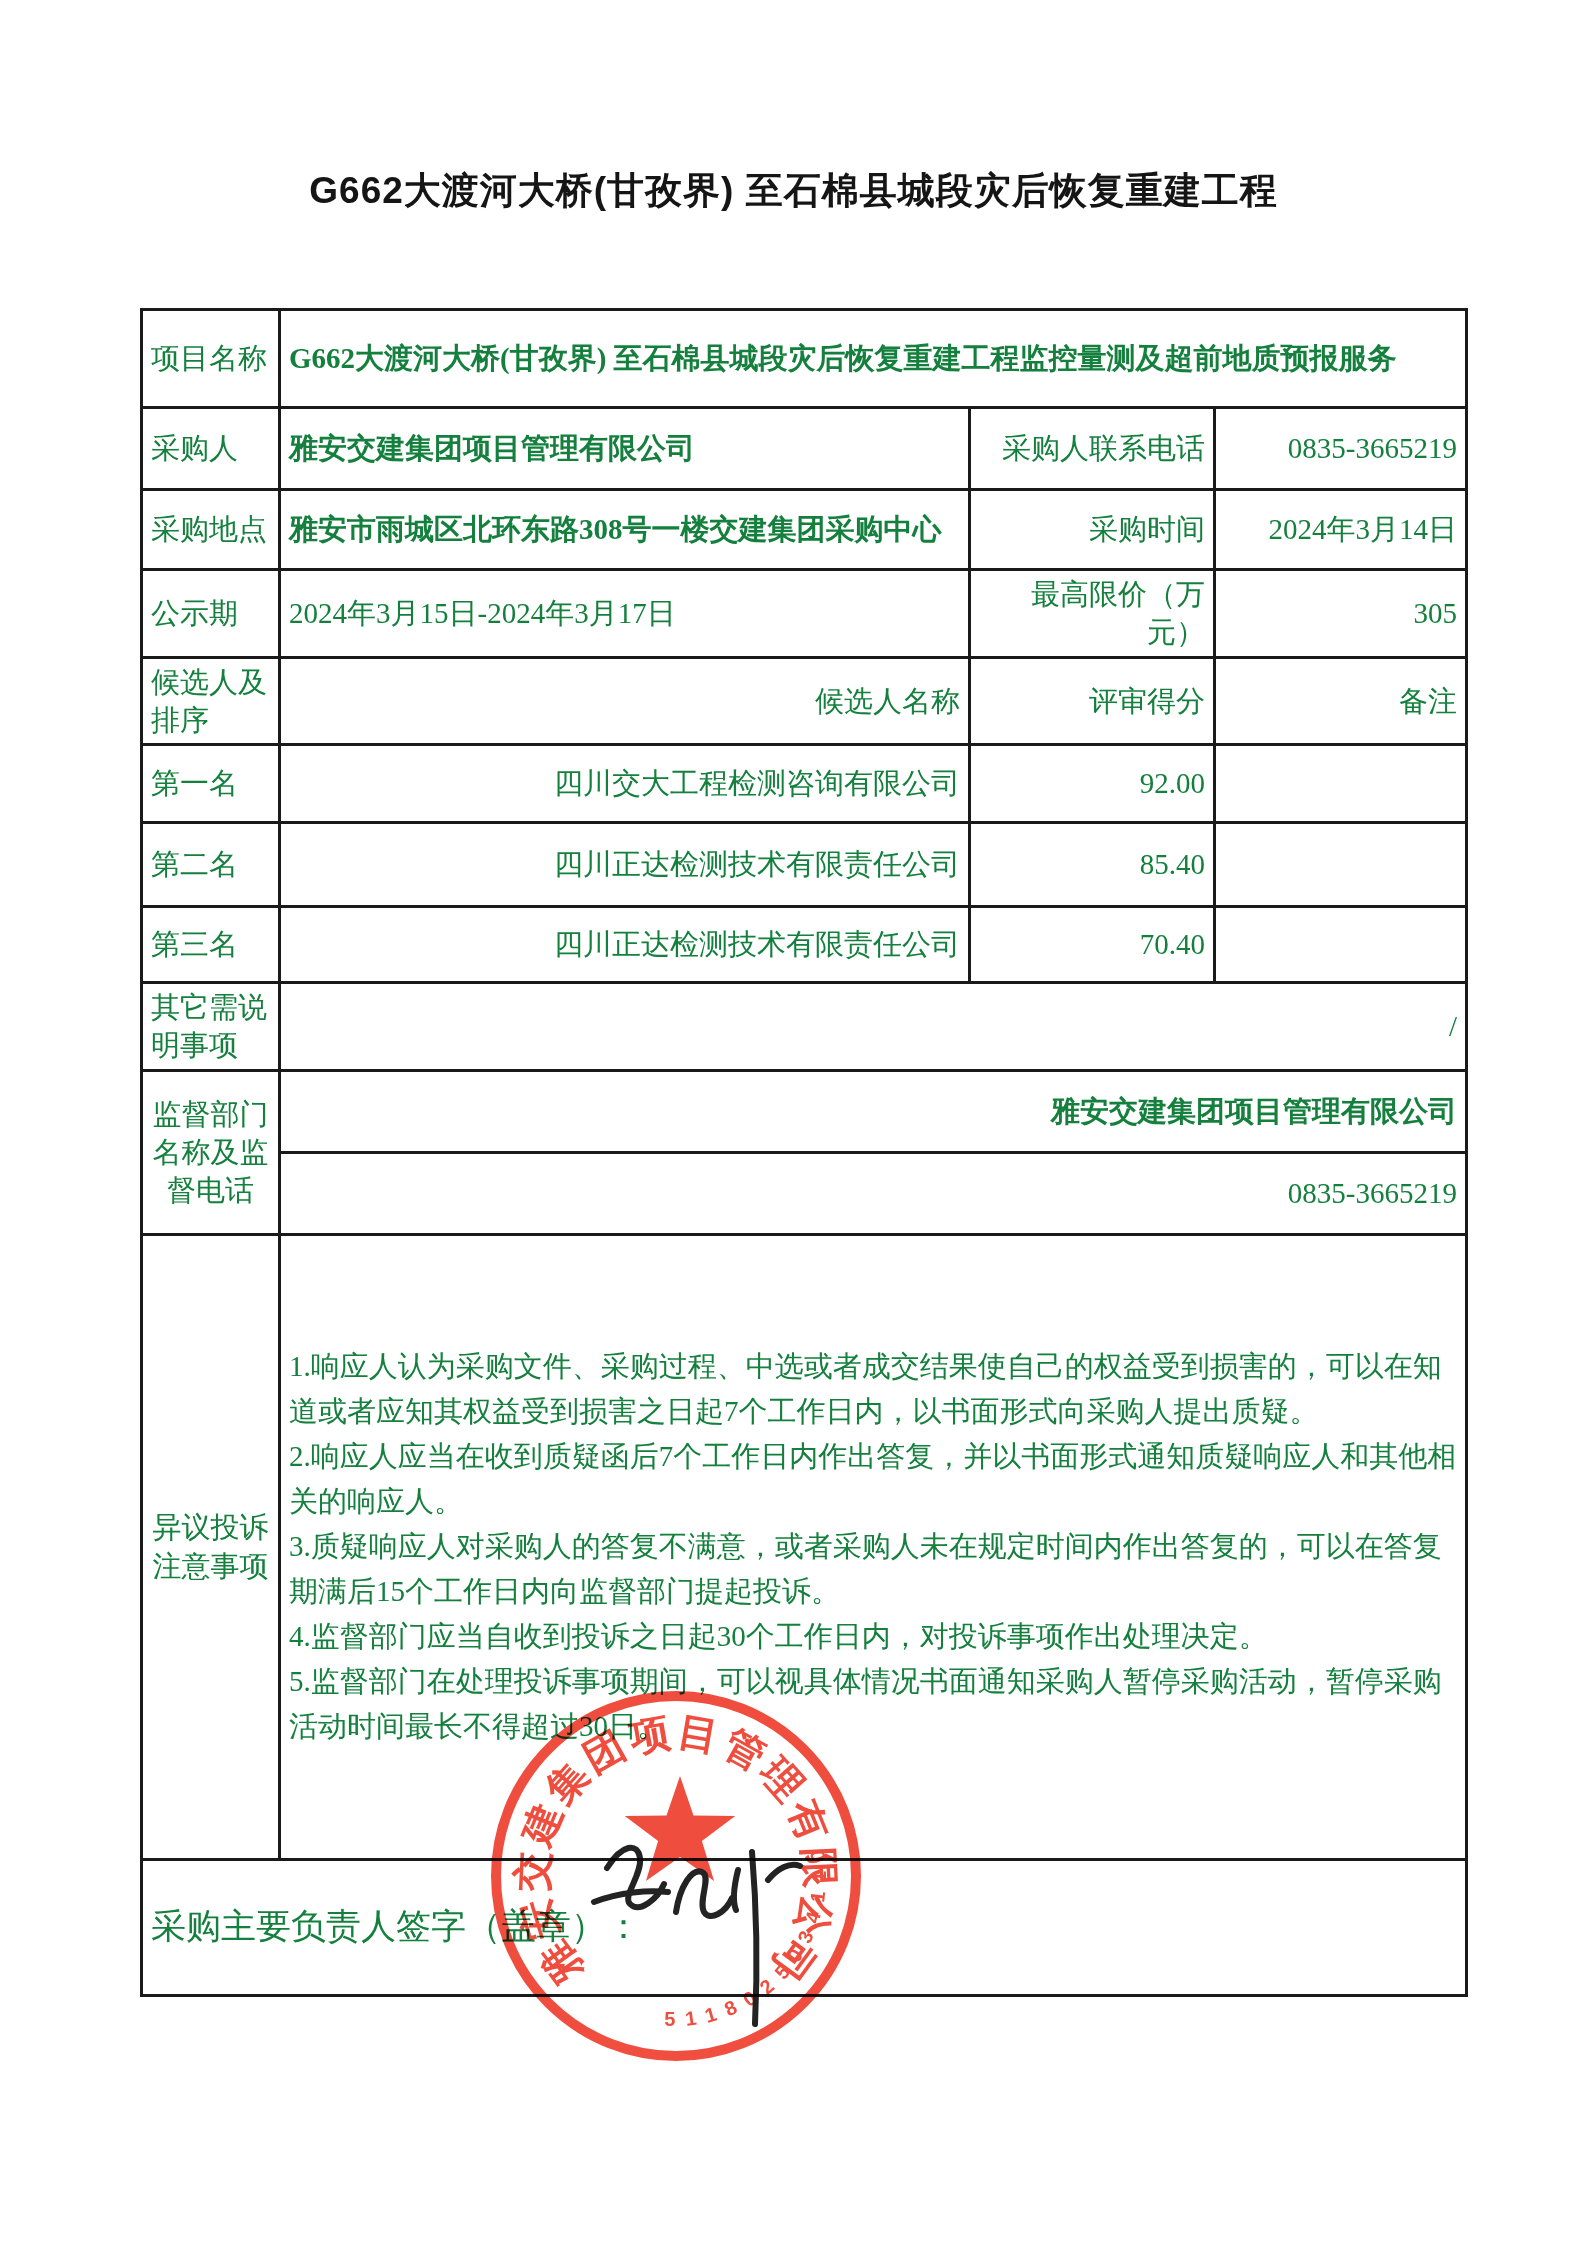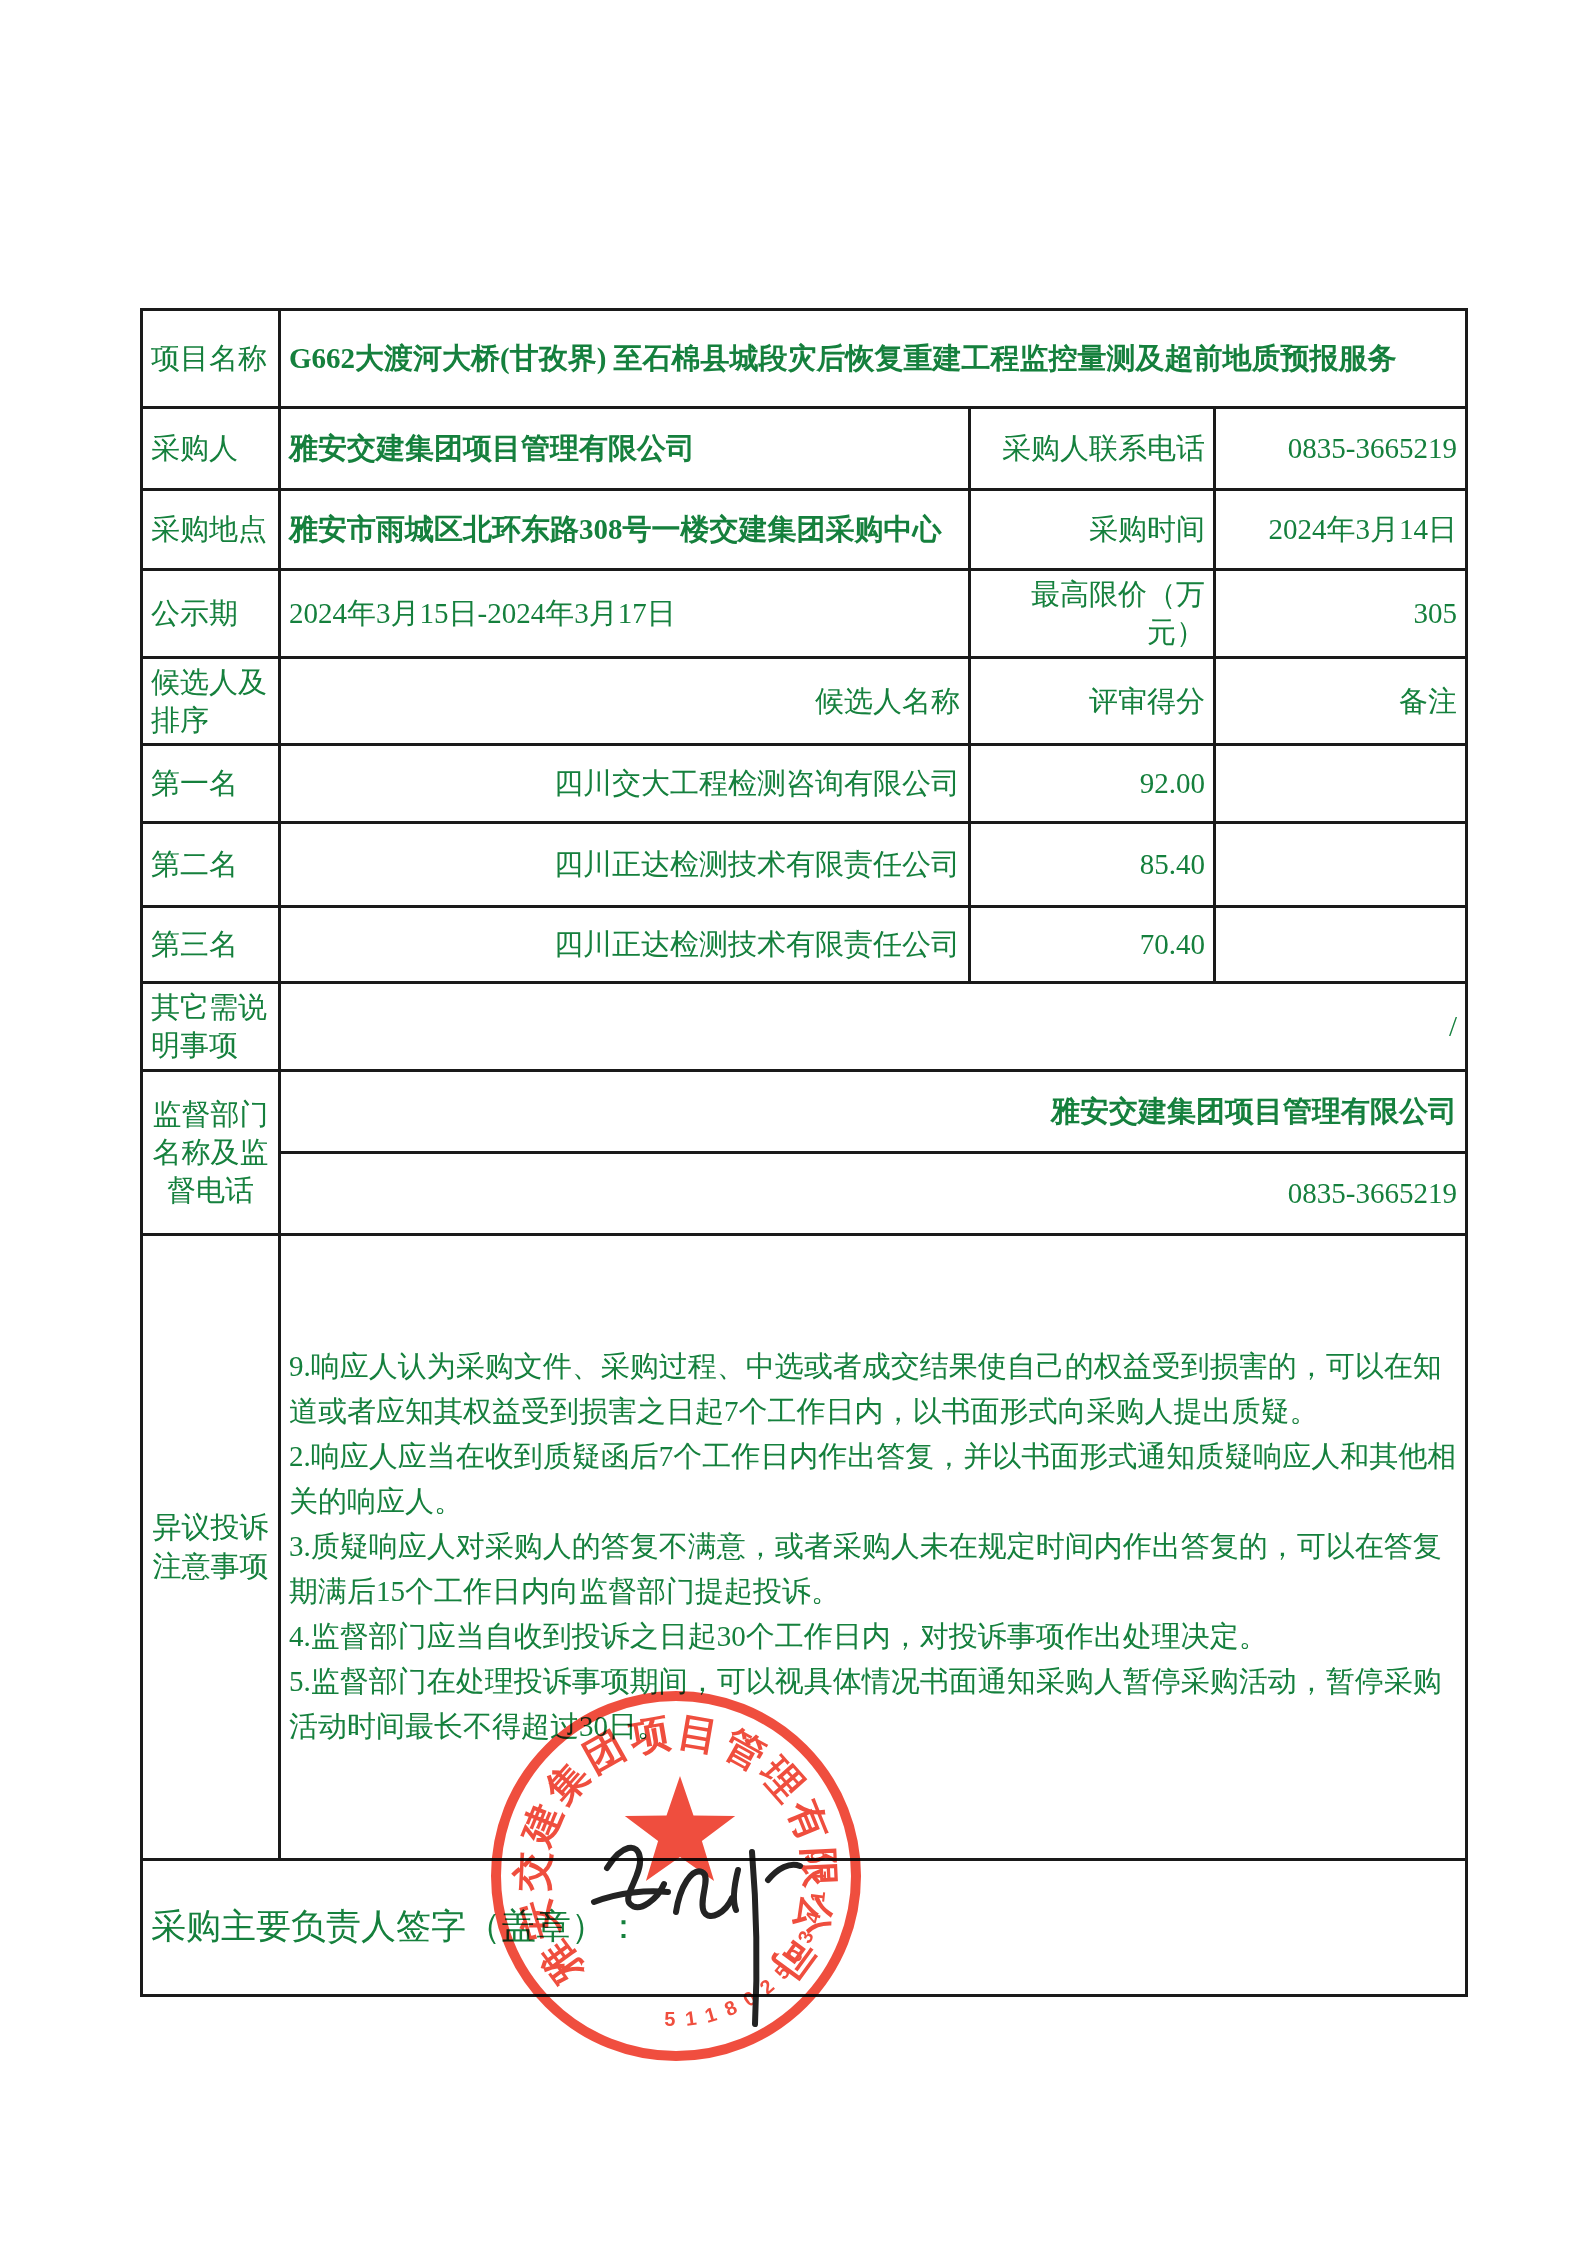--- a/index.html
+++ b/index.html
@@ -60,20 +60,21 @@
   }
   .stamp-group { opacity: 0.9; }
   .stamp-text { font-family: "Liberation Sans", sans-serif; font-weight: bold; }
 </style>
 </head>
 <body>
 
 <div class="page">
 
   <div class="doc-title">
+    <div>G662大渡河大桥(甘孜界) 至石棉县城段灾后恢复重建工程</div>
   </div>
 
   <table class="results">
     <colgroup>
       <col style="width:138px">
         <col style="width:690px">
         <col style="width:245px">
         <col style="width:252px">
     </colgroup>
 
@@ -142,21 +143,21 @@
       <td class="val-c strong" colspan="3">雅安交建集团项目管理有限公司</td>
     </tr>
 
     <tr style="height:82px">
       <td class="val-c" colspan="3">0835-3665219</td>
     </tr>
 
     <tr style="height:625px">
       <td class="lbl-c">异议投诉注意事项</td>
       <td class="notes-cell" colspan="3">
-        <div class="notes-par">9.响应人认为采购文件、采购过程、中选或者成交结果使自己的权益受到损害的，可以在知道或者应知其权益受到损害之日起7个工作日内，以书面形式向采购人提出质疑。</div>
+        <div class="notes-par">1.响应人认为采购文件、采购过程、中选或者成交结果使自己的权益受到损害的，可以在知道或者应知其权益受到损害之日起7个工作日内，以书面形式向采购人提出质疑。</div>
         <div class="notes-par">2.响应人应当在收到质疑函后7个工作日内作出答复，并以书面形式通知质疑响应人和其他相关的响应人。</div>
         <div class="notes-par">3.质疑响应人对采购人的答复不满意，或者采购人未在规定时间内作出答复的，可以在答复期满后15个工作日内向监督部门提起投诉。</div>
         <div class="notes-par">4.监督部门应当自收到投诉之日起30个工作日内，对投诉事项作出处理决定。</div>
         <div class="notes-par">5.监督部门在处理投诉事项期间，可以视具体情况书面通知采购人暂停采购活动，暂停采购活动时间最长不得超过30日。</div>
       </td>
     </tr>
 
     <tr style="height:136px">
       <td class="sig-cell" colspan="4">采购主要负责人签字（盖章）：</td>
     </tr>

